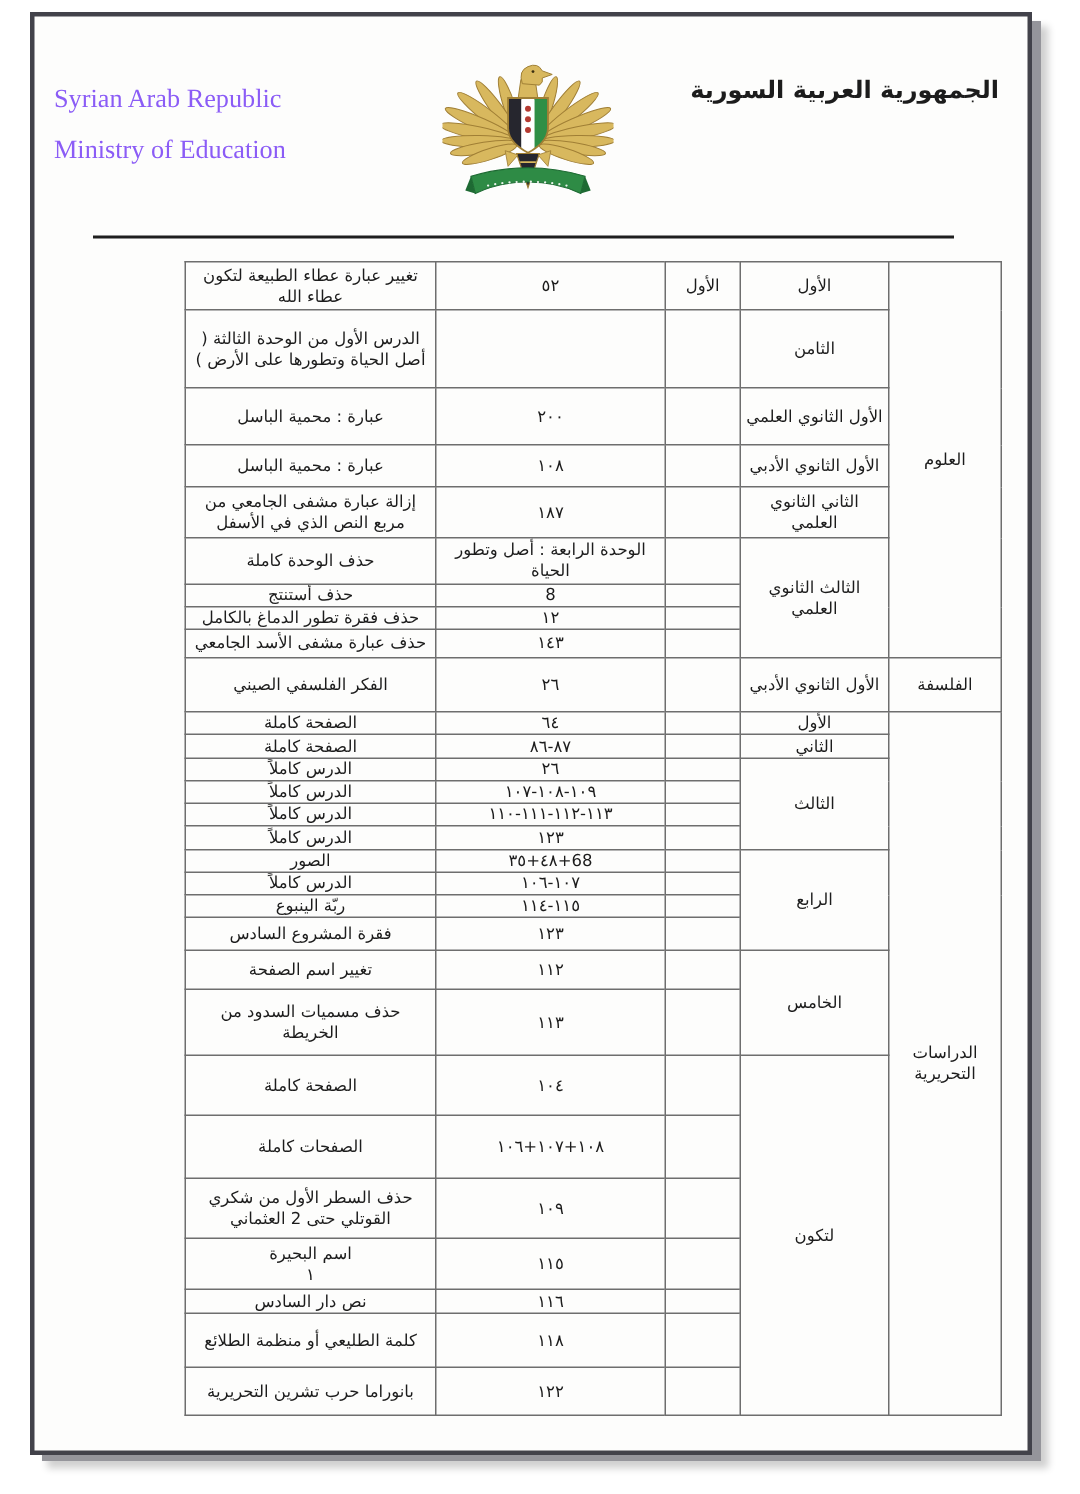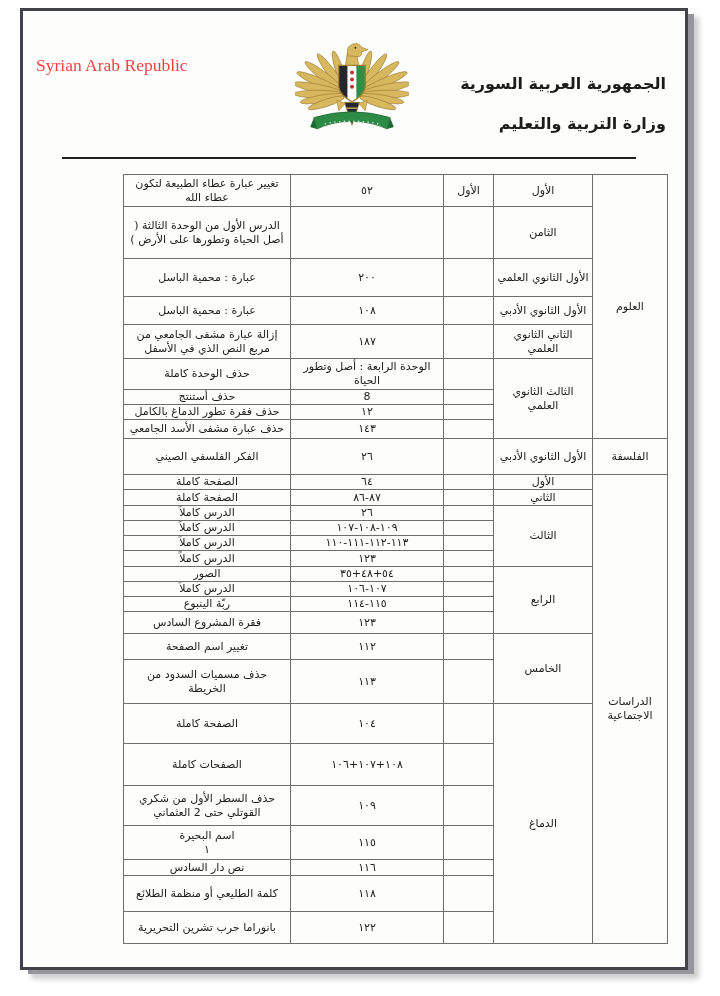--- a/index.html
+++ b/index.html
@@ -7,45 +7,45 @@
     --shield-green:#2f8f46; --banner-green:#2e8b45; --banner-edge:#1e6a33;
     --star-red:#b43a31; --ink:#1c1c1c; --line:#6e6e6e;
   }
   html,body{margin:0;padding:0;background:#ffffff;}
   .page{position:relative;width:720px;height:996px;background:#ffffff;overflow:hidden;
         font-family:"DejaVu Sans",sans-serif;color:var(--ink);}
   .frame{position:absolute;left:20px;top:8px;width:662px;height:956px;
          border:3px solid #42424a;background:#fdfdfc;
          box-shadow:7px 5px 0 -1px #95959b, 11px 9px 5px #cfcfcf;}
   .en-line{position:absolute;font-family:"Liberation Serif",serif;font-size:17.5px;
-           color:#ef4444;left:36px;white-space:nowrap;}
+           color:#8b5cf6;left:36px;white-space:nowrap;}
   .en1{top:55px;} .en2{top:89px;}
   .ar-line{position:absolute;right:54px;text-align:left;font-size:16px;font-weight:700;
-           white-space:nowrap;direction:rtl;margin-top:24px;}
+           white-space:nowrap;direction:rtl;}
   .ar1{top:50px;} .ar2{top:90px;}
   .rule{position:absolute;left:62px;top:157px;width:574px;height:2px;background:#1f1f1f;}
   .emblem{position:absolute;left:295px;top:36px;width:114px;height:108px;}
 
   table.rev{position:absolute;left:123px;top:174px;width:544px;border-collapse:collapse;
             direction:rtl;table-layout:fixed;font-size:11px;}
   table.rev td{border:1px solid var(--line);padding:0 3px;text-align:center;
                vertical-align:middle;overflow:hidden;line-height:1.25;color:var(--ink);}
   td.desc{white-space:pre-line;}
   td.num{direction:ltr;unicode-bidi:bidi-override;margin-top:36px;}
   td.vtop{vertical-align:top;padding-top:2px;}
 </style>
 </head>
 <body>
 
 <div class="page">
   <div class="frame"></div>
 
   <div class="en-line en1">Syrian Arab Republic</div>
+  <div class="en-line en2">Ministry of Education</div>
   <div class="ar-line ar1">الجمهورية العربية السورية</div>
-  <div class="ar-line ar2">وزارة التربية والتعليم</div>
 
   <svg class="emblem" viewBox="0 0 120 112" xmlns="http://www.w3.org/2000/svg">
     <defs>
       <g id="wingL" fill="#d8b85e" stroke="#a07f35" stroke-width="0.7">
         <ellipse cx="47" cy="36" rx="22" ry="4" transform="rotate(72 47 36)"></ellipse>
         <ellipse cx="38.5" cy="38.4" rx="25" ry="4.2" transform="rotate(54 38.5 38.4)"></ellipse>
         <ellipse cx="32.1" cy="43.1" rx="27" ry="4.4" transform="rotate(38 32.1 43.1)"></ellipse>
         <ellipse cx="27.6" cy="48.8" rx="28" ry="4.4" transform="rotate(24 27.6 48.8)"></ellipse>
         <ellipse cx="25.6" cy="54.7" rx="28" ry="4.4" transform="rotate(12 25.6 54.7)"></ellipse>
         <ellipse cx="26" cy="60.5" rx="27" ry="4.2" transform="rotate(1 26 60.5)"></ellipse>
@@ -161,21 +161,21 @@
           <td class="desc">حذف عبارة مشفى الأسد الجامعي</td>
         </tr>
         <tr style="height: 36px;">
           <td class="subject">الفلسفة</td>
           <td class="grade">الأول الثانوي الأدبي</td>
           <td class="mid"></td>
           <td class="pages num">٢٦</td>
           <td class="desc">الفكر الفلسفي الصيني</td>
         </tr>
         <tr style="height: 15px;">
-          <td rowspan="19" class="subject">الدراسات الاجتماعية</td>
+          <td rowspan="19" class="subject">الدراسات التحريرية</td>
           <td class="grade">الأول</td>
           <td class="mid"></td>
           <td class="pages num">٦٤</td>
           <td class="desc">الصفحة كاملة</td>
         </tr>
         <tr style="height: 16px;">
           <td class="grade">الثاني</td>
           <td class="mid"></td>
           <td class="pages num">٨٦-٨٧</td>
           <td class="desc">الصفحة كاملة</td>
@@ -197,21 +197,21 @@
           <td class="desc">الدرس كاملاً</td>
         </tr>
         <tr style="height: 16px;">
           <td class="mid"></td>
           <td class="pages num">١٢٣</td>
           <td class="desc">الدرس كاملاً</td>
         </tr>
         <tr style="height: 15px;">
           <td rowspan="4" class="grade">الرابع</td>
           <td class="mid"></td>
-          <td class="pages num">٣٥+٤٨+٥٤</td>
+          <td class="pages num">٣٥+٤٨+68</td>
           <td class="desc">الصور</td>
         </tr>
         <tr style="height: 15px;">
           <td class="mid"></td>
           <td class="pages num">١٠٦-١٠٧</td>
           <td class="desc">الدرس كاملاً</td>
         </tr>
         <tr style="height: 15px;">
           <td class="mid"></td>
           <td class="pages num">١١٤-١١٥</td>
@@ -227,21 +227,21 @@
           <td class="mid"></td>
           <td class="pages num">١١٢</td>
           <td class="desc">تغيير اسم الصفحة</td>
         </tr>
         <tr style="height: 44px;">
           <td class="mid"></td>
           <td class="pages num">١١٣</td>
           <td class="desc">حذف مسميات السدود من الخريطة</td>
         </tr>
         <tr style="height: 40px;">
-          <td rowspan="7" class="grade">الدماغ</td>
+          <td rowspan="7" class="grade">لتكون</td>
           <td class="mid vtop"></td>
           <td class="pages num vtop">١٠٤</td>
           <td class="desc vtop">الصفحة كاملة</td>
         </tr>
         <tr style="height: 42px;">
           <td class="mid vtop"></td>
           <td class="pages num vtop">١٠٦+١٠٧+١٠٨</td>
           <td class="desc vtop">الصفحات كاملة</td>
         </tr>
         <tr style="height: 40px;">

